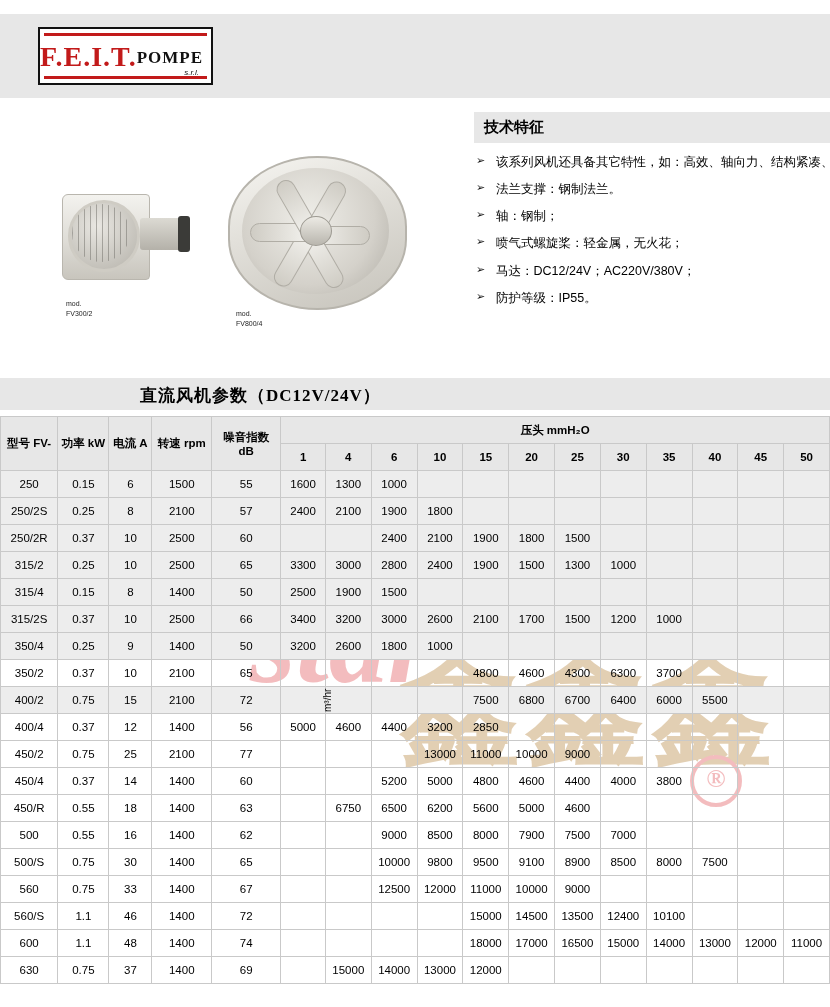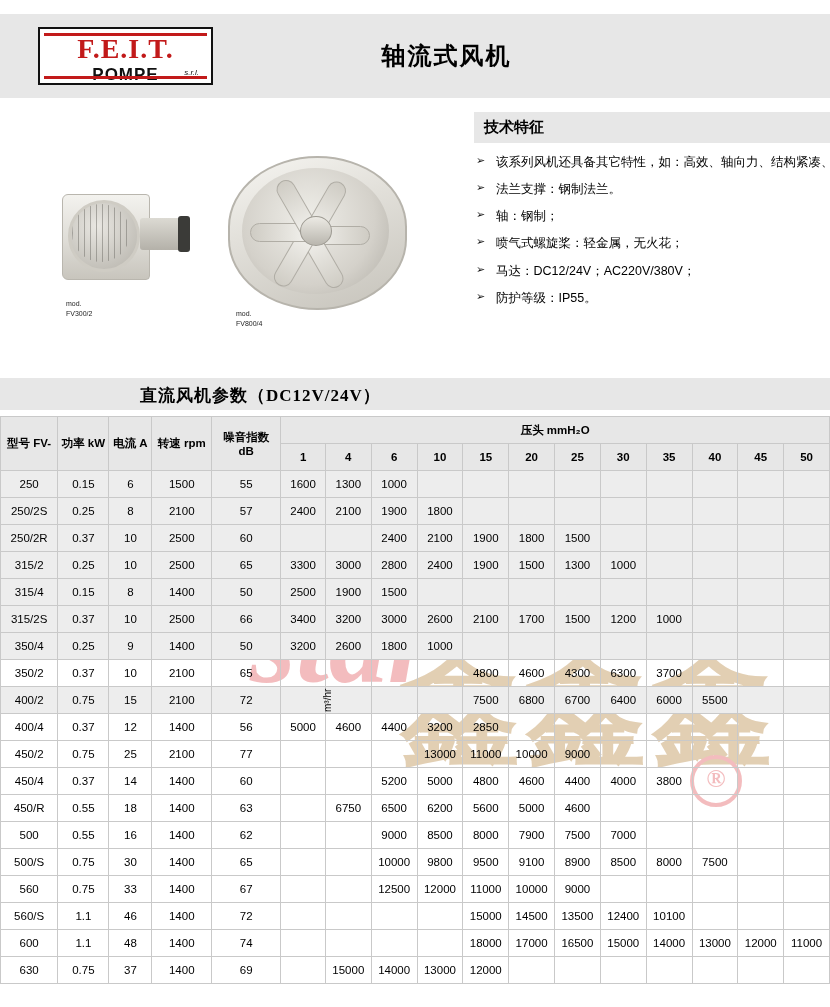--- a/index.html
+++ b/index.html
@@ -32,22 +32,22 @@
     align-items: center;
   }
   .logo-box {
     width: 175px;
     height: 58px;
     margin-left: 38px;
     border: 2px solid #111;
     background: #fff;
     position: relative;
     display: flex;
-    flex-direction: column;
-    justify-content: flex-end;
+    flex-direction: row;
+    justify-content: flex-start;
     align-items: center;
     box-sizing: border-box;
   }
   .logo-box .bar-top {
     position: absolute;
     left: 4px; right: 4px; top: 4px;
     height: 3px;
     background: #c21a1a;
   }
   .logo-box .bar-bottom {
@@ -59,21 +59,21 @@
   .logo-feit {
     font-family: "Liberation Serif", serif;
     font-weight: bold;
     font-size: 28px;
     letter-spacing: 1px;
     color: #c21a1a;
     line-height: 1;
     margin-top: 2px;
   }
   .logo-pompe {
-    font-family: Liberation Sans, sans-serif;
+    font-family: Liberation Serif, serif;
     font-weight: bold;
     font-size: 17px;
     letter-spacing: 1px;
     color: #111;
     line-height: 1;
     margin-top: 3px;
   }
   .logo-srl {
     position: absolute;
     right: 12px;
@@ -354,21 +354,20 @@
 
   <div class="header">
     <div class="logo-box">
       <div class="bar-top"></div>
       <div class="bar-bottom"></div>
       <div class="logo-feit">F.E.I.T.</div>
       <div class="logo-pompe">POMPE</div>
       <div class="logo-srl">s.r.l.</div>
     </div>
     <div class="title-block">
-      <div class="title-cn">轴流式风机</div>
     </div>
   </div>
 
   <div class="photo-area">
     <div class="fan-small">
       <div class="body"></div>
       <div class="ring"></div>
       <div class="grid"></div>
       <div class="motor"></div>
       <div class="motor-cap"></div>

